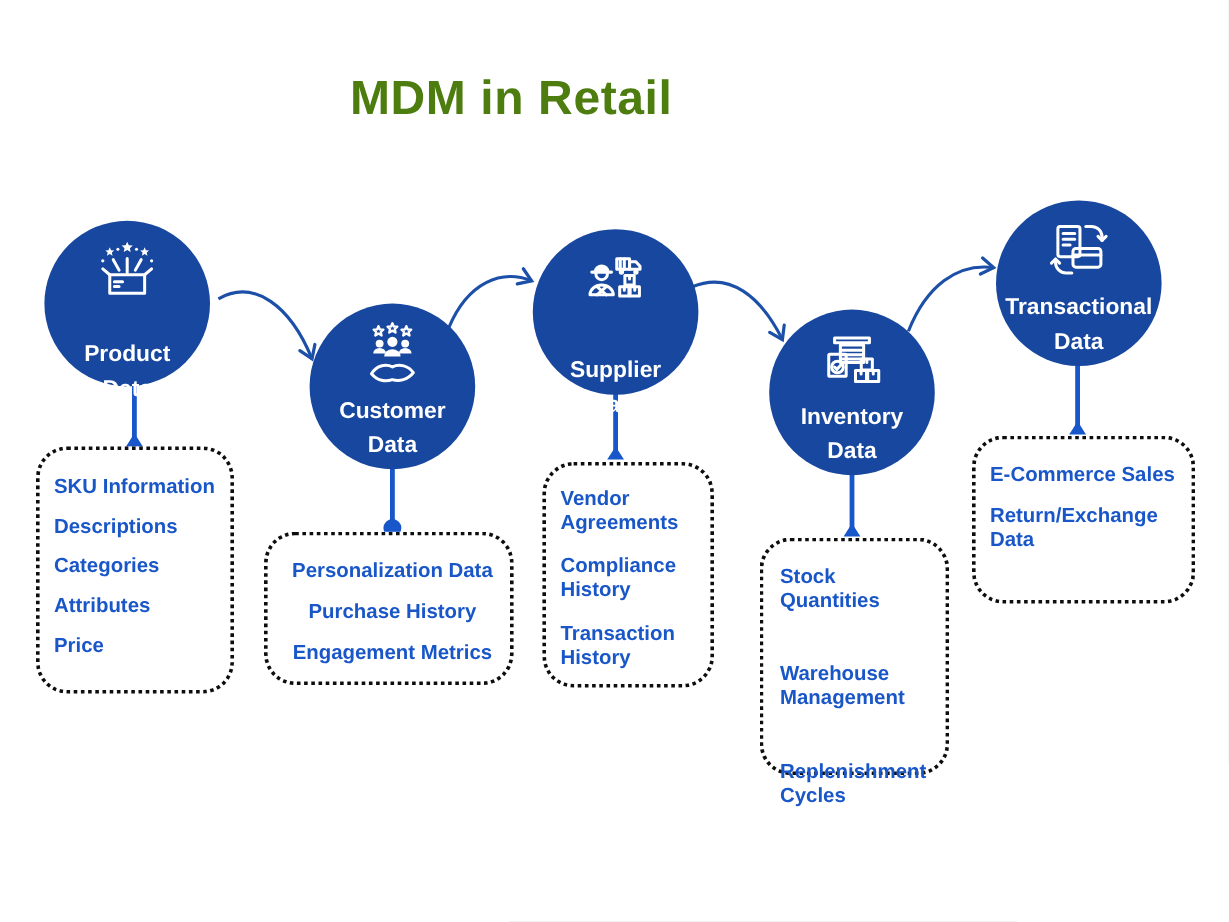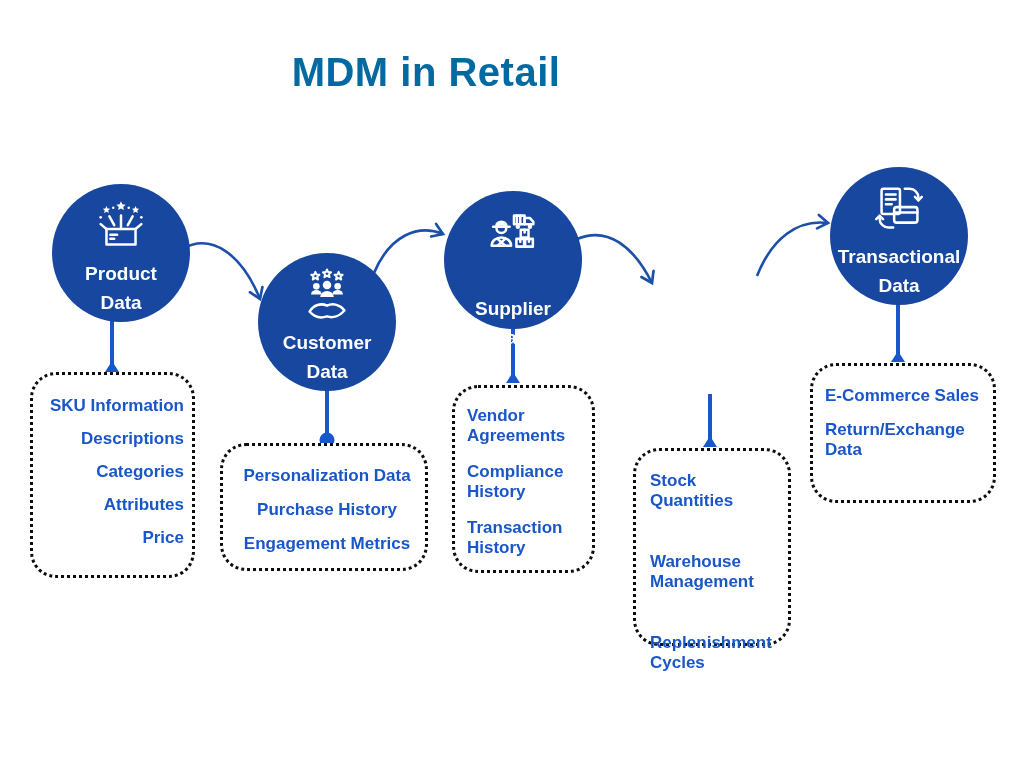--- a/index.html
+++ b/index.html
@@ -1,51 +1,51 @@
 <!DOCTYPE html>
 <html><head>
 <meta charset="utf-8">
 <style>
   html,body{margin:0;padding:0;background:#e8e8e8;}
   .canvas{
     position:relative;width:1024px;height:768px;background:#ffffff;
     font-family:"Liberation Sans",sans-serif;overflow:hidden;margin:0 auto;
   }
   .title{
-    position:absolute;left:0;top:50px;width:852px;margin:0;
-    text-align:center;font-size:40px;font-weight:800;color:#0369a1;
+    position:absolute;left:0;top:60px;width:852px;margin:0;
+    text-align:center;font-size:40px;font-weight:800;color:#4d7c0f;
     letter-spacing:0.5px;
   }
   .links{position:absolute;left:0;top:0;width:1024px;height:768px;}
   .circle{
     position:absolute;width:138px;height:138px;border-radius:50%;
     background:#17479E;display:flex;flex-direction:column;align-items:center;
     padding-top:13px;box-sizing:border-box;
   }
   .circle .icon{flex:0 0 auto;line-height:0;}
   .clabel{
     margin-top:1px;color:#ffffff;font-size:19px;font-weight:700;
     text-align:center;line-height:1.5;word-spacing:9999px;white-space:normal;
   }
-  .n1c{left:52px;top:184px;}
+  .n1c{left:37px;top:184px;gap:22px;}
   .n2c{left:258px;top:253px;}
   .n3c{left:444px;top:191px;gap:28px;}
   .n4c{left:641px;top:258px;}
   .n5c{left:830px;top:167px;}
   .box{
     position:absolute;border:3.5px dotted #0d0d0d;border-radius:26px;
     box-sizing:border-box;background:#ffffff;
     display:flex;flex-direction:column;justify-content:flex-start;
   }
   .item{
     color:#1956C8;font-size:17px;font-weight:700;line-height:1.18;
     margin-bottom:14px;
   }
   .item:last-child{margin-bottom:0;}
-  .n1b{left:30px; top:372px;width:165px;height:206px;padding:21px 8px 10px 12px;text-align:right;}
+  .n1b{left:30px; top:372px;width:165px;height:206px;padding:21px 8px 10px 12px;}
   .n1b .item{margin-bottom:13px;}
   .n2b{left:220px;top:443px;width:208px;height:128px;padding:20px 8px 10px 14px;align-items:center;}
   .n3b{left:452px;top:385px;width:143px;height:188px;padding:18px 6px 10px 12px;}
   .n3b .item{margin-bottom:16px;}
   .n4b{left:633px;top:448px;width:158px;height:198px;padding:20px 6px 10px 14px;gap:25px;}
   .n4b .item{margin-bottom:16px;}
   .n5b{left:810px;top:363px;width:186px;height:140px;padding:20px 6px 10px 12px;}
   .icon svg{stroke:#ffffff;fill:none;stroke-width:2.6;stroke-linecap:round;stroke-linejoin:round;}
   .icon svg .f{fill:#ffffff;stroke:none;}
 </style>
@@ -157,20 +157,37 @@
       </svg>
     </span>
     <div class="clabel">Supplier Data</div>
   </div>
   <div class="box n3b">
     <div class="item">Vendor Agreements</div>
     <div class="item">Compliance History</div>
     <div class="item">Transaction History</div>
   </div>
 
+  <div class="circle n4c">
+    <span class="icon">
+      <svg width="62" height="62" viewBox="0 0 64 64">
+        <rect x="17" y="11" width="30" height="4"></rect>
+        <rect x="22" y="17" width="20" height="15"></rect>
+        <path d="M22 21.5 h20 M22 25.5 h20 M22 29 h20"></path>
+        <rect x="12" y="25" width="15" height="19" rx="1"></rect>
+        <circle cx="19.5" cy="36" r="5"></circle>
+        <path d="M17 36 l2 2 4 -4.5"></path>
+        <rect x="35" y="39" width="9.5" height="9.5"></rect>
+        <rect x="45.5" y="39" width="9.5" height="9.5"></rect>
+        <rect x="40" y="29" width="9.5" height="9.5"></rect>
+        <path d="M39.8 39 v3 M50.3 39 v3 M44.8 29 v3"></path>
+      </svg>
+    </span>
+    <div class="clabel">Inventory Data</div>
+  </div>
   <div class="box n4b">
     <div class="item">Stock Quantities</div>
     <div class="item">Warehouse Management</div>
     <div class="item">Replenishment Cycles</div>
   </div>
 
   <div class="circle n5c">
     <span class="icon">
       <svg width="62" height="62" viewBox="0 0 64 64">
         <rect x="14" y="9" width="19" height="26" rx="2"></rect>

